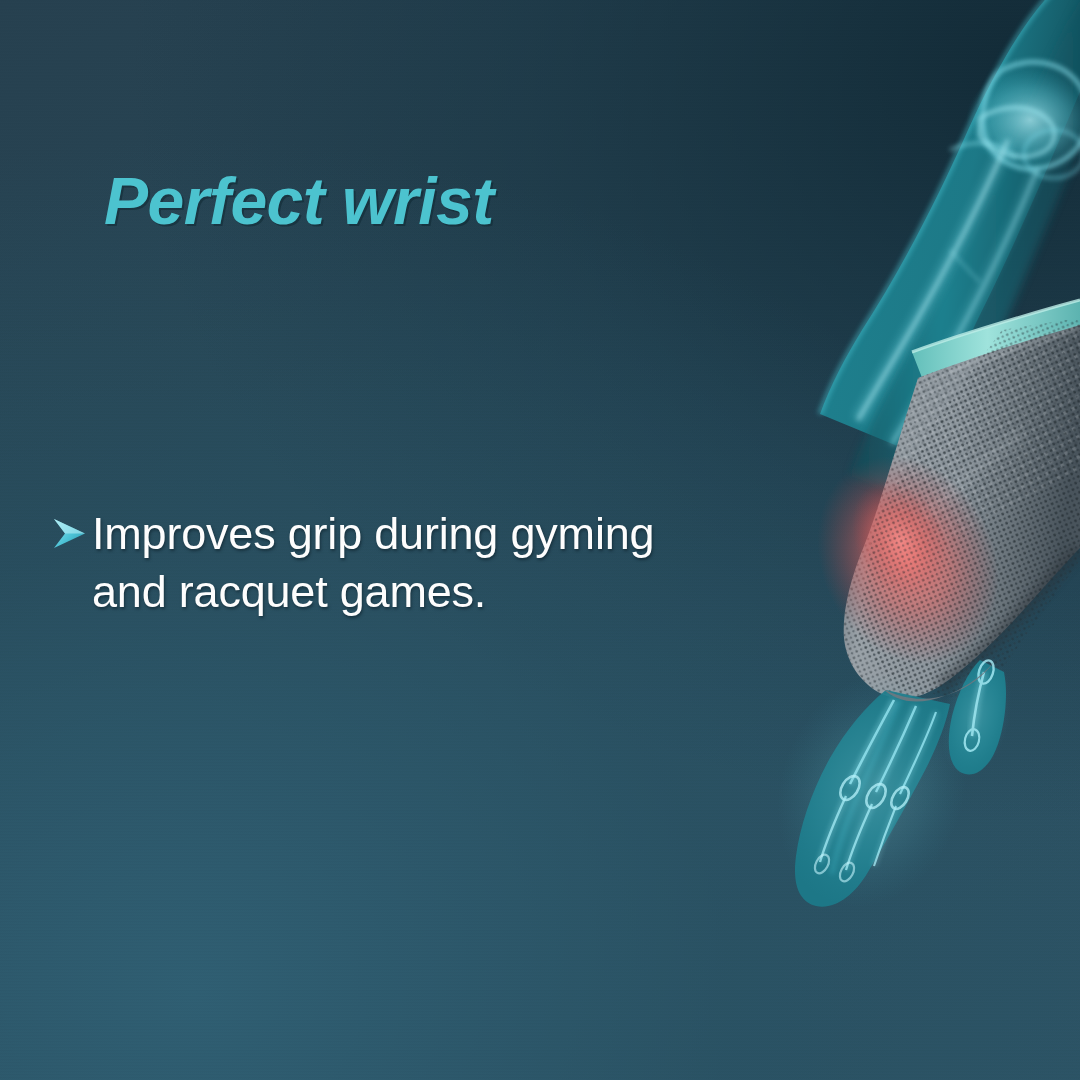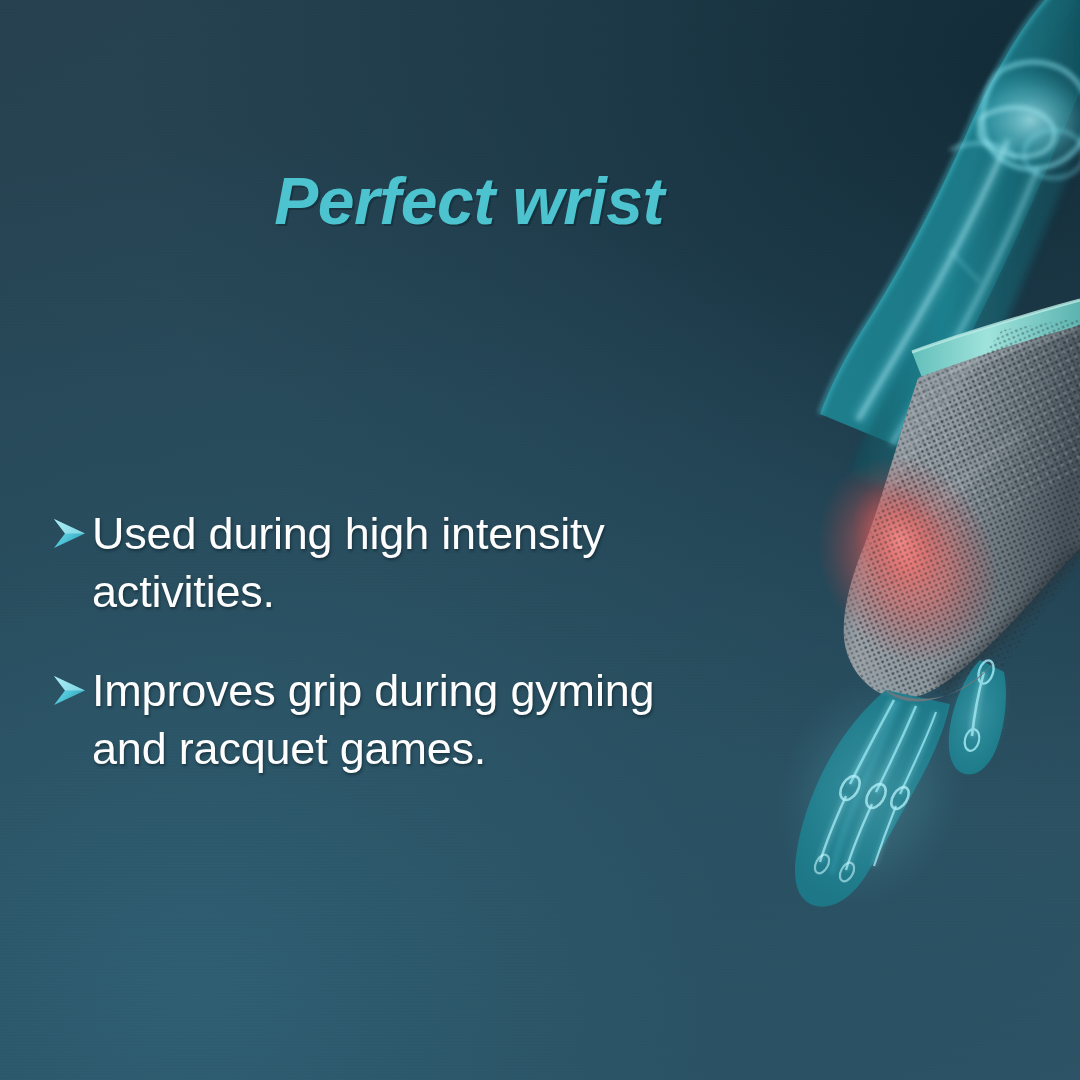--- a/index.html
+++ b/index.html
@@ -44,21 +44,21 @@
     top: 158px;
     width: 560px;
     font-size: 66px;
     line-height: 1.32;
     font-weight: 700;
     font-style: italic;
     letter-spacing: -0.5px;
     color: #4cc3cf;
     text-shadow: 2px 2px 0 rgba(12,35,45,0.45);
   }
-  .headline .line { display: block; white-space: pre; text-align: right; }
+  .headline .line { display: block; white-space: pre; }
 
   .bullets {
     position: absolute;
     left: 52px;
     top: 505px;
     width: 640px;
   }
   .bullet {
     position: relative;
     display: flex;
@@ -288,36 +288,20 @@
       <rect x="0" y="0" width="430" height="1000" fill="none"></rect>
     </svg>
   </div>
 
   <div class="headline">
     <span class="line">Perfect wrist</span>
   </div>
 
   <div class="bullets">
 
-    <div class="bullet">
-      <span class="bullet-marker">
-        <svg width="36" height="34" viewBox="0 0 36 34" xmlns="http://www.w3.org/2000/svg">
-          <defs>
-            <linearGradient id="arrA" x1="0" y1="0" x2="1" y2="1">
-              <stop offset="0%" stop-color="#9ce9f2"></stop>
-              <stop offset="55%" stop-color="#4cc3d6"></stop>
-              <stop offset="100%" stop-color="#2a95ab"></stop>
-            </linearGradient>
-          </defs>
-          <path d="M2,2 L33,16.5 L2,31 L13,16.5 Z" fill="url(#arrA)"></path>
-          <path d="M2,2 L33,16.5 L13,16.5 Z" fill="#bdf0f7" opacity=".55"></path>
-        </svg>
-      </span>
-      <span class="bullet-text">Used during high intensity activities.</span>
-    </div>
 
     <div class="bullet">
       <span class="bullet-marker">
         <svg width="36" height="34" viewBox="0 0 36 34" xmlns="http://www.w3.org/2000/svg">
           <defs>
             <linearGradient id="arrB" x1="0" y1="0" x2="1" y2="1">
               <stop offset="0%" stop-color="#9ce9f2"></stop>
               <stop offset="55%" stop-color="#4cc3d6"></stop>
               <stop offset="100%" stop-color="#2a95ab"></stop>
             </linearGradient>

